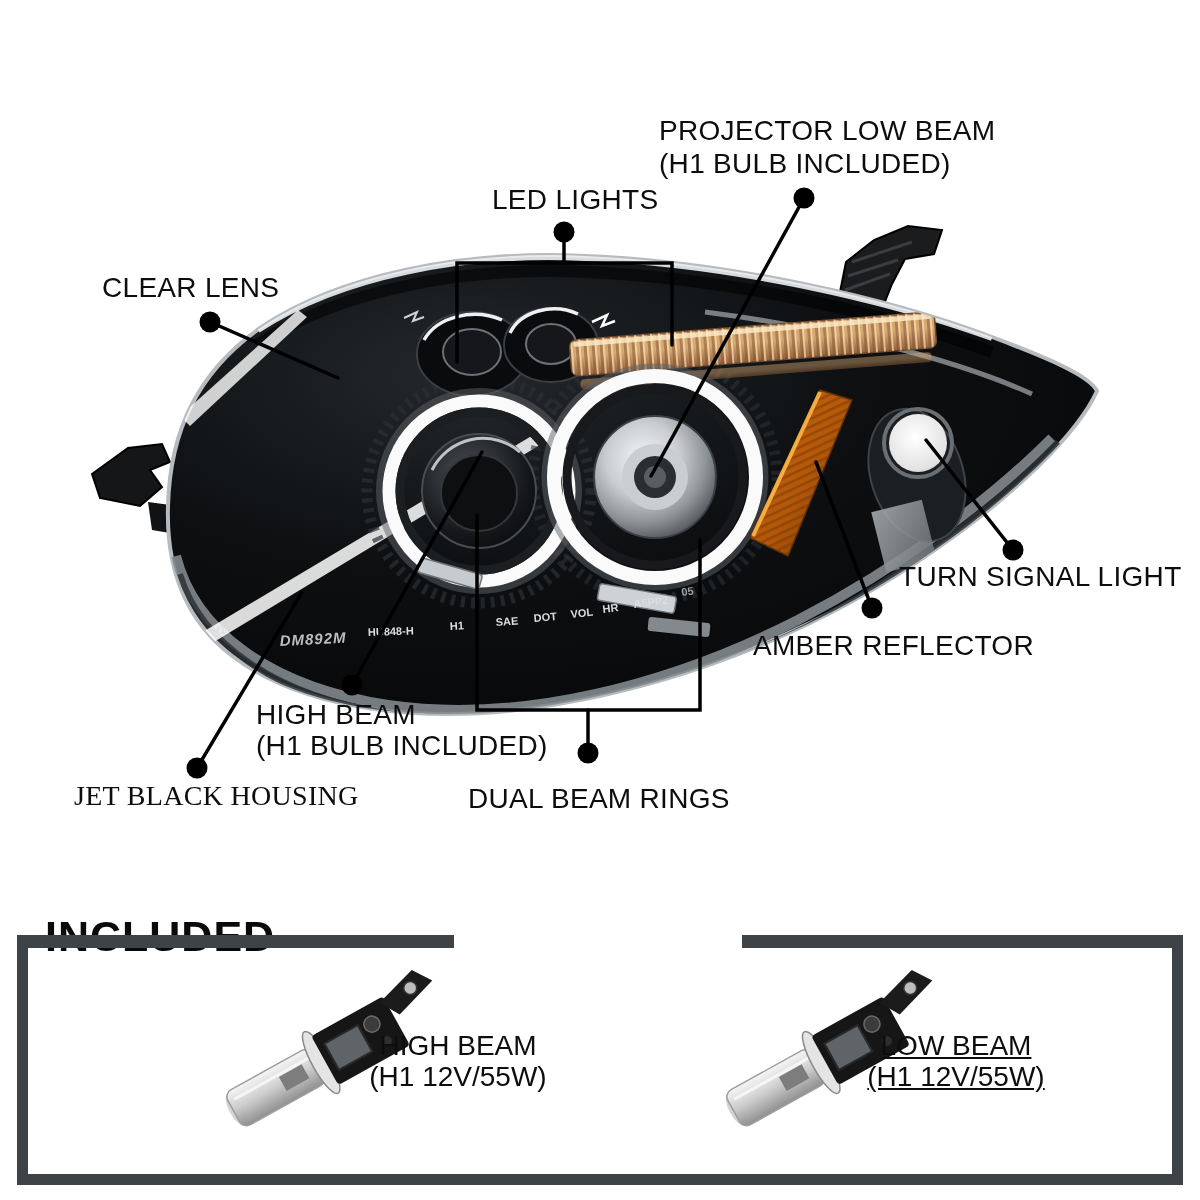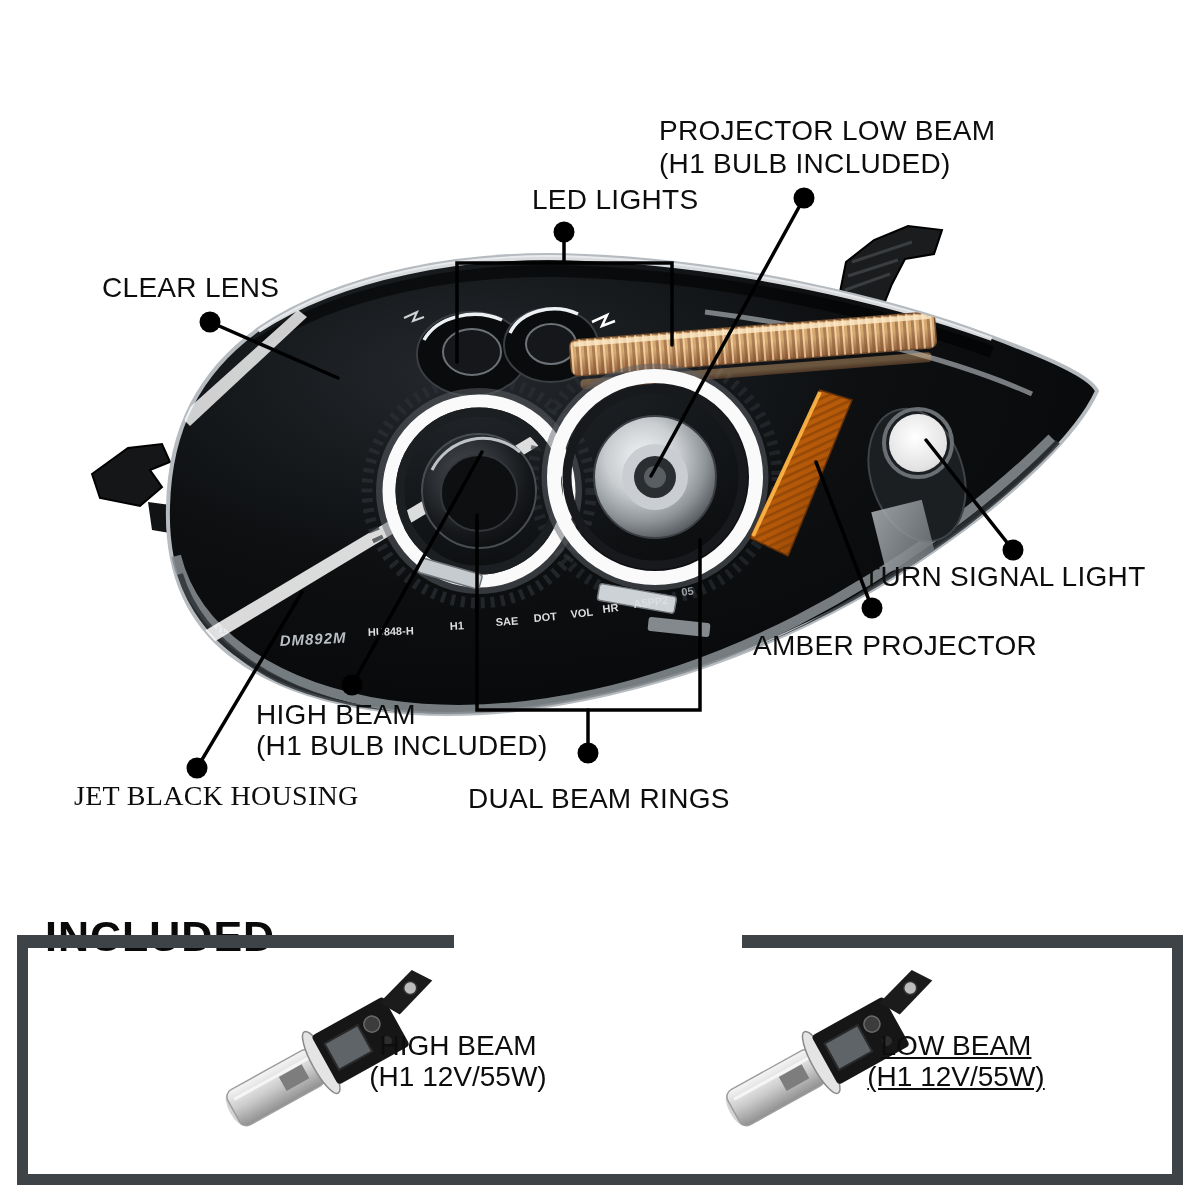--- a/index.html
+++ b/index.html
@@ -229,24 +229,24 @@
     <circle cx="170" cy="13" r="5" fill="#2e2e2e"></circle>
     <path d="M182,-24 L226,-37 L239,-18 L194,-4 Z" fill="#1b1b1b"></path>
     <circle cx="216" cy="-22" r="6.5" fill="#bdbdbd" stroke="#333" stroke-width="1.5"></circle>
   </g>
 </svg>
 
 <div class="label" style="left:659px;top:114px;">
   <span class="ln">PROJECTOR LOW BEAM</span>
   <span class="ln">(H1 BULB INCLUDED)</span>
 </div>
-<div class="label" style="left:492px;top:183px;margin-left:40px;">LED LIGHTS</div>
+<div class="label" style="left:492px;top:183px;">LED LIGHTS</div>
 <div class="label" style="left:102px;top:271px;text-align:center;">CLEAR LENS</div>
-<div class="label" style="left:863px;top:560px;">TURN SIGNAL LIGHT</div>
-<div class="label" style="left:753px;top:629px;">AMBER PROJECTOR</div>
+<div class="label" style="left:899px;top:560px;">TURN SIGNAL LIGHT</div>
+<div class="label" style="left:753px;top:629px;">AMBER REFLECTOR</div>
 <div class="label" style="left:256px;top:699px;line-height:31px;">
   <span class="ln">HIGH BEAM</span>
   <span class="ln">(H1 BULB INCLUDED)</span>
 </div>
 <div class="label" style="left:468px;top:782px;">DUAL BEAM RINGS</div>
 <div class="label" style="left:74px;top:779px;font-family:Liberation Serif, serif;">JET BLACK HOUSING</div>
 
 <div class="included-title">INCLUDED</div>
 <div class="frame" style="left:17px;top:935px;width:437px;height:13px;"></div>
 <div class="frame" style="left:742px;top:935px;width:441px;height:13px;"></div>

